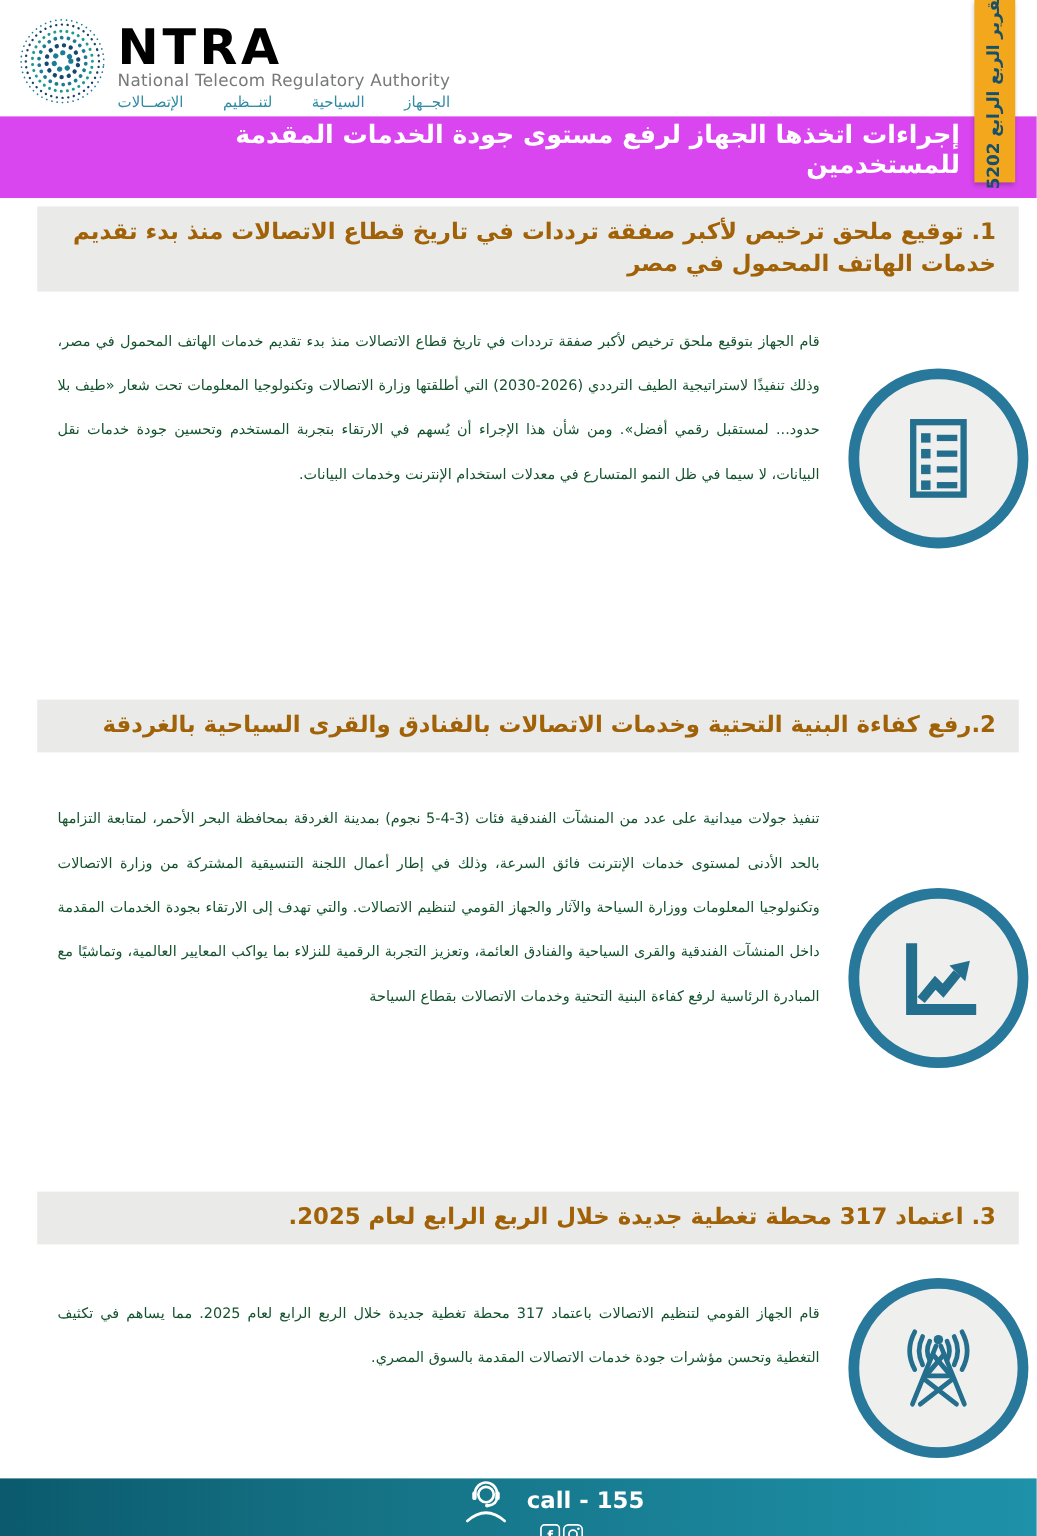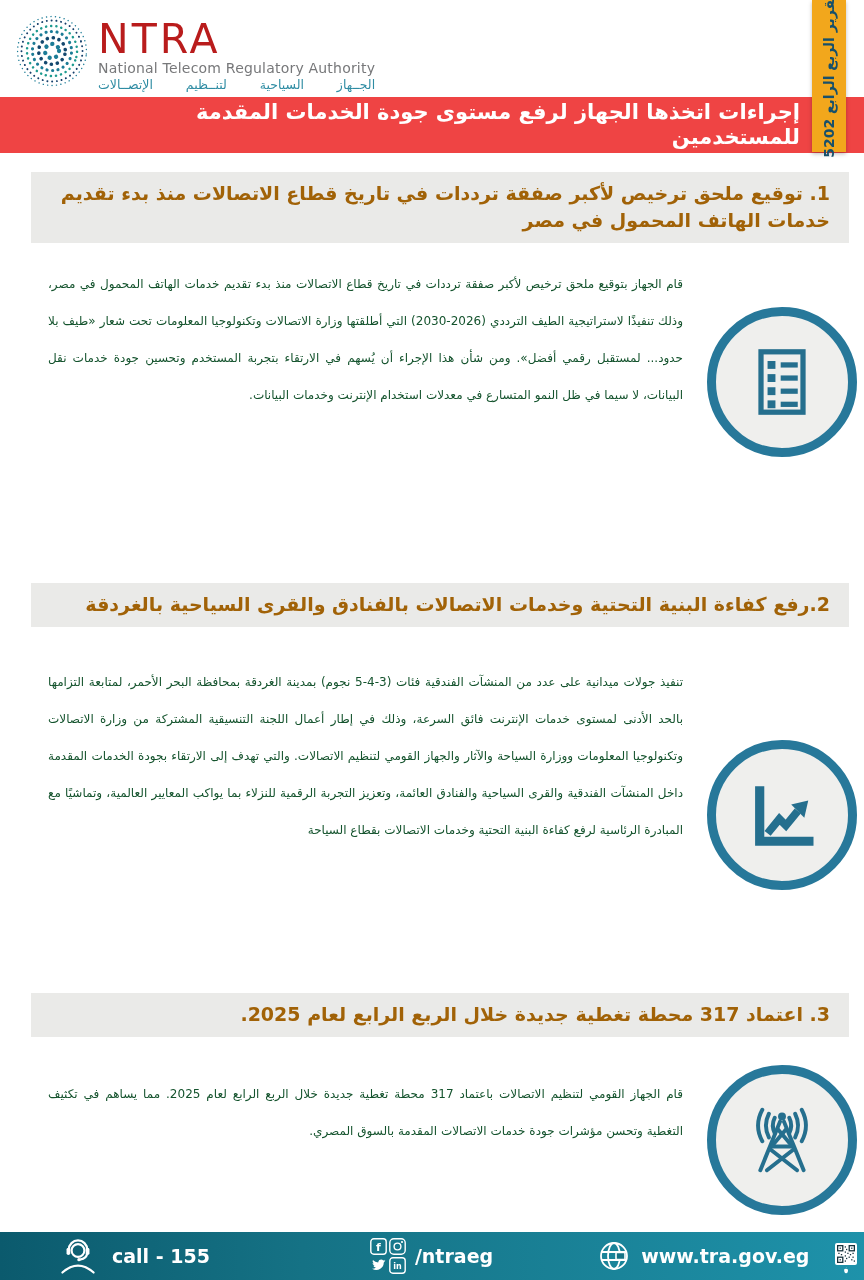--- a/index.html
+++ b/index.html
@@ -3,31 +3,31 @@
 <meta charset="utf-8">
 <style>
   html,body{margin:0;padding:0;}
   body{font-family:"DejaVu Sans",sans-serif;background:#ffffff;}
   .page{position:relative;width:864px;height:1280px;background:#ffffff;overflow:hidden;margin:0 auto;}
 
   
   .logo{position:absolute;top:6px;left:16px;display:flex;align-items:flex-start;}
   .logo-globe{width:72px;height:86px;margin-top:2px;}
   .logo-txt{margin-left:10px;margin-top:14px;}
-  .logo-word{font-size:41px;font-weight:normal;letter-spacing:3px;color:#b91c1c;line-height:38px;}
+  .logo-word{font-size:41px;font-weight:bold;letter-spacing:3px;color:#000000;line-height:38px;}
   .logo-sub-en{font-size:14px;color:#77787a;letter-spacing:.2px;margin-top:2px;white-space:nowrap;}
   .logo-sub-ar{font-size:12.5px;color:#2e8ca3;direction:rtl;text-align:justify;text-align-last:justify;margin-top:1px;}
 
   
   .ribbon{position:absolute;top:0;right:18px;width:34px;height:152px;background:#f2a71c;z-index:6;
           display:flex;align-items:center;justify-content:center;box-shadow:0 2px 4px rgba(0,0,0,.25);}
   .ribbon-text{transform:rotate(-90deg);white-space:nowrap;direction:rtl;font-size:14px;font-weight:bold;color:#17506b;}
 
   
-  .title-bar{position:absolute;top:97px;left:0;right:0;height:56px;background:#ef4444;z-index:2;}
+  .title-bar{position:absolute;top:97px;left:0;right:0;height:68px;background:#d946ef;z-index:2;}
   .title-text{position:absolute;top:3px;right:64px;width:620px;direction:rtl;text-align:right;
               color:#ffffff;font-weight:bold;font-size:21px;line-height:25px;}
 
   
   .sec-head{position:absolute;left:15px;right:15px;background:#eaeae8;padding:8px 19px 9px 19px;
             direction:rtl;text-align:right;color:#a16207;font-weight:bold;font-size:19px;line-height:27px;box-sizing:border-box;margin-left:16px;}
   .sec-head-1{top:172px;}
   .sec-head-2{top:583px;}
   .sec-head-3{top:993px;padding-left:24px;}
 
@@ -42,21 +42,21 @@
                background:#efefed;margin-left:24px;margin-right:-62px;
                display:flex;align-items:center;justify-content:center;}
   .ic-1{margin-top:57px;}
   .ic-2{margin-top:92px;}
   .ic-3{margin-top:5px;}
   .icon-circle svg{width:84px;height:84px;}
 
   
   .footer{position:absolute;left:0;right:0;bottom:0;height:48px;z-index:5;
           background:linear-gradient(90deg,#0b5a6d 0%,#157285 35%,#1e92aa 100%);
-          display:flex;align-items:center;color:#ffffff;}
+          display:flex;align-items:center;color:#ffffff;flex-direction:column;}
   .f-item{display:flex;align-items:center;font-weight:bold;font-size:19px;white-space:nowrap;}
   .f-call{margin-left:56px;}
   .f-call svg{width:44px;height:38px;margin-right:12px;}
   .f-social{margin-left:160px;}
   .social-grid{display:grid;grid-template-columns:17px 17px;grid-template-rows:17px 17px;gap:2px;margin-right:9px;}
   .social-grid svg{width:17px;height:17px;display:block;}
   .f-web{margin-left:104px;}
   .f-web svg{width:34px;height:34px;margin-right:10px;}
   .f-apps{margin-left:26px;display:flex;align-items:flex-start;}
   .qr{width:22px;height:22px;background:#ffffff;border-radius:2px;padding:2px;box-sizing:border-box;margin-right:8px;}

